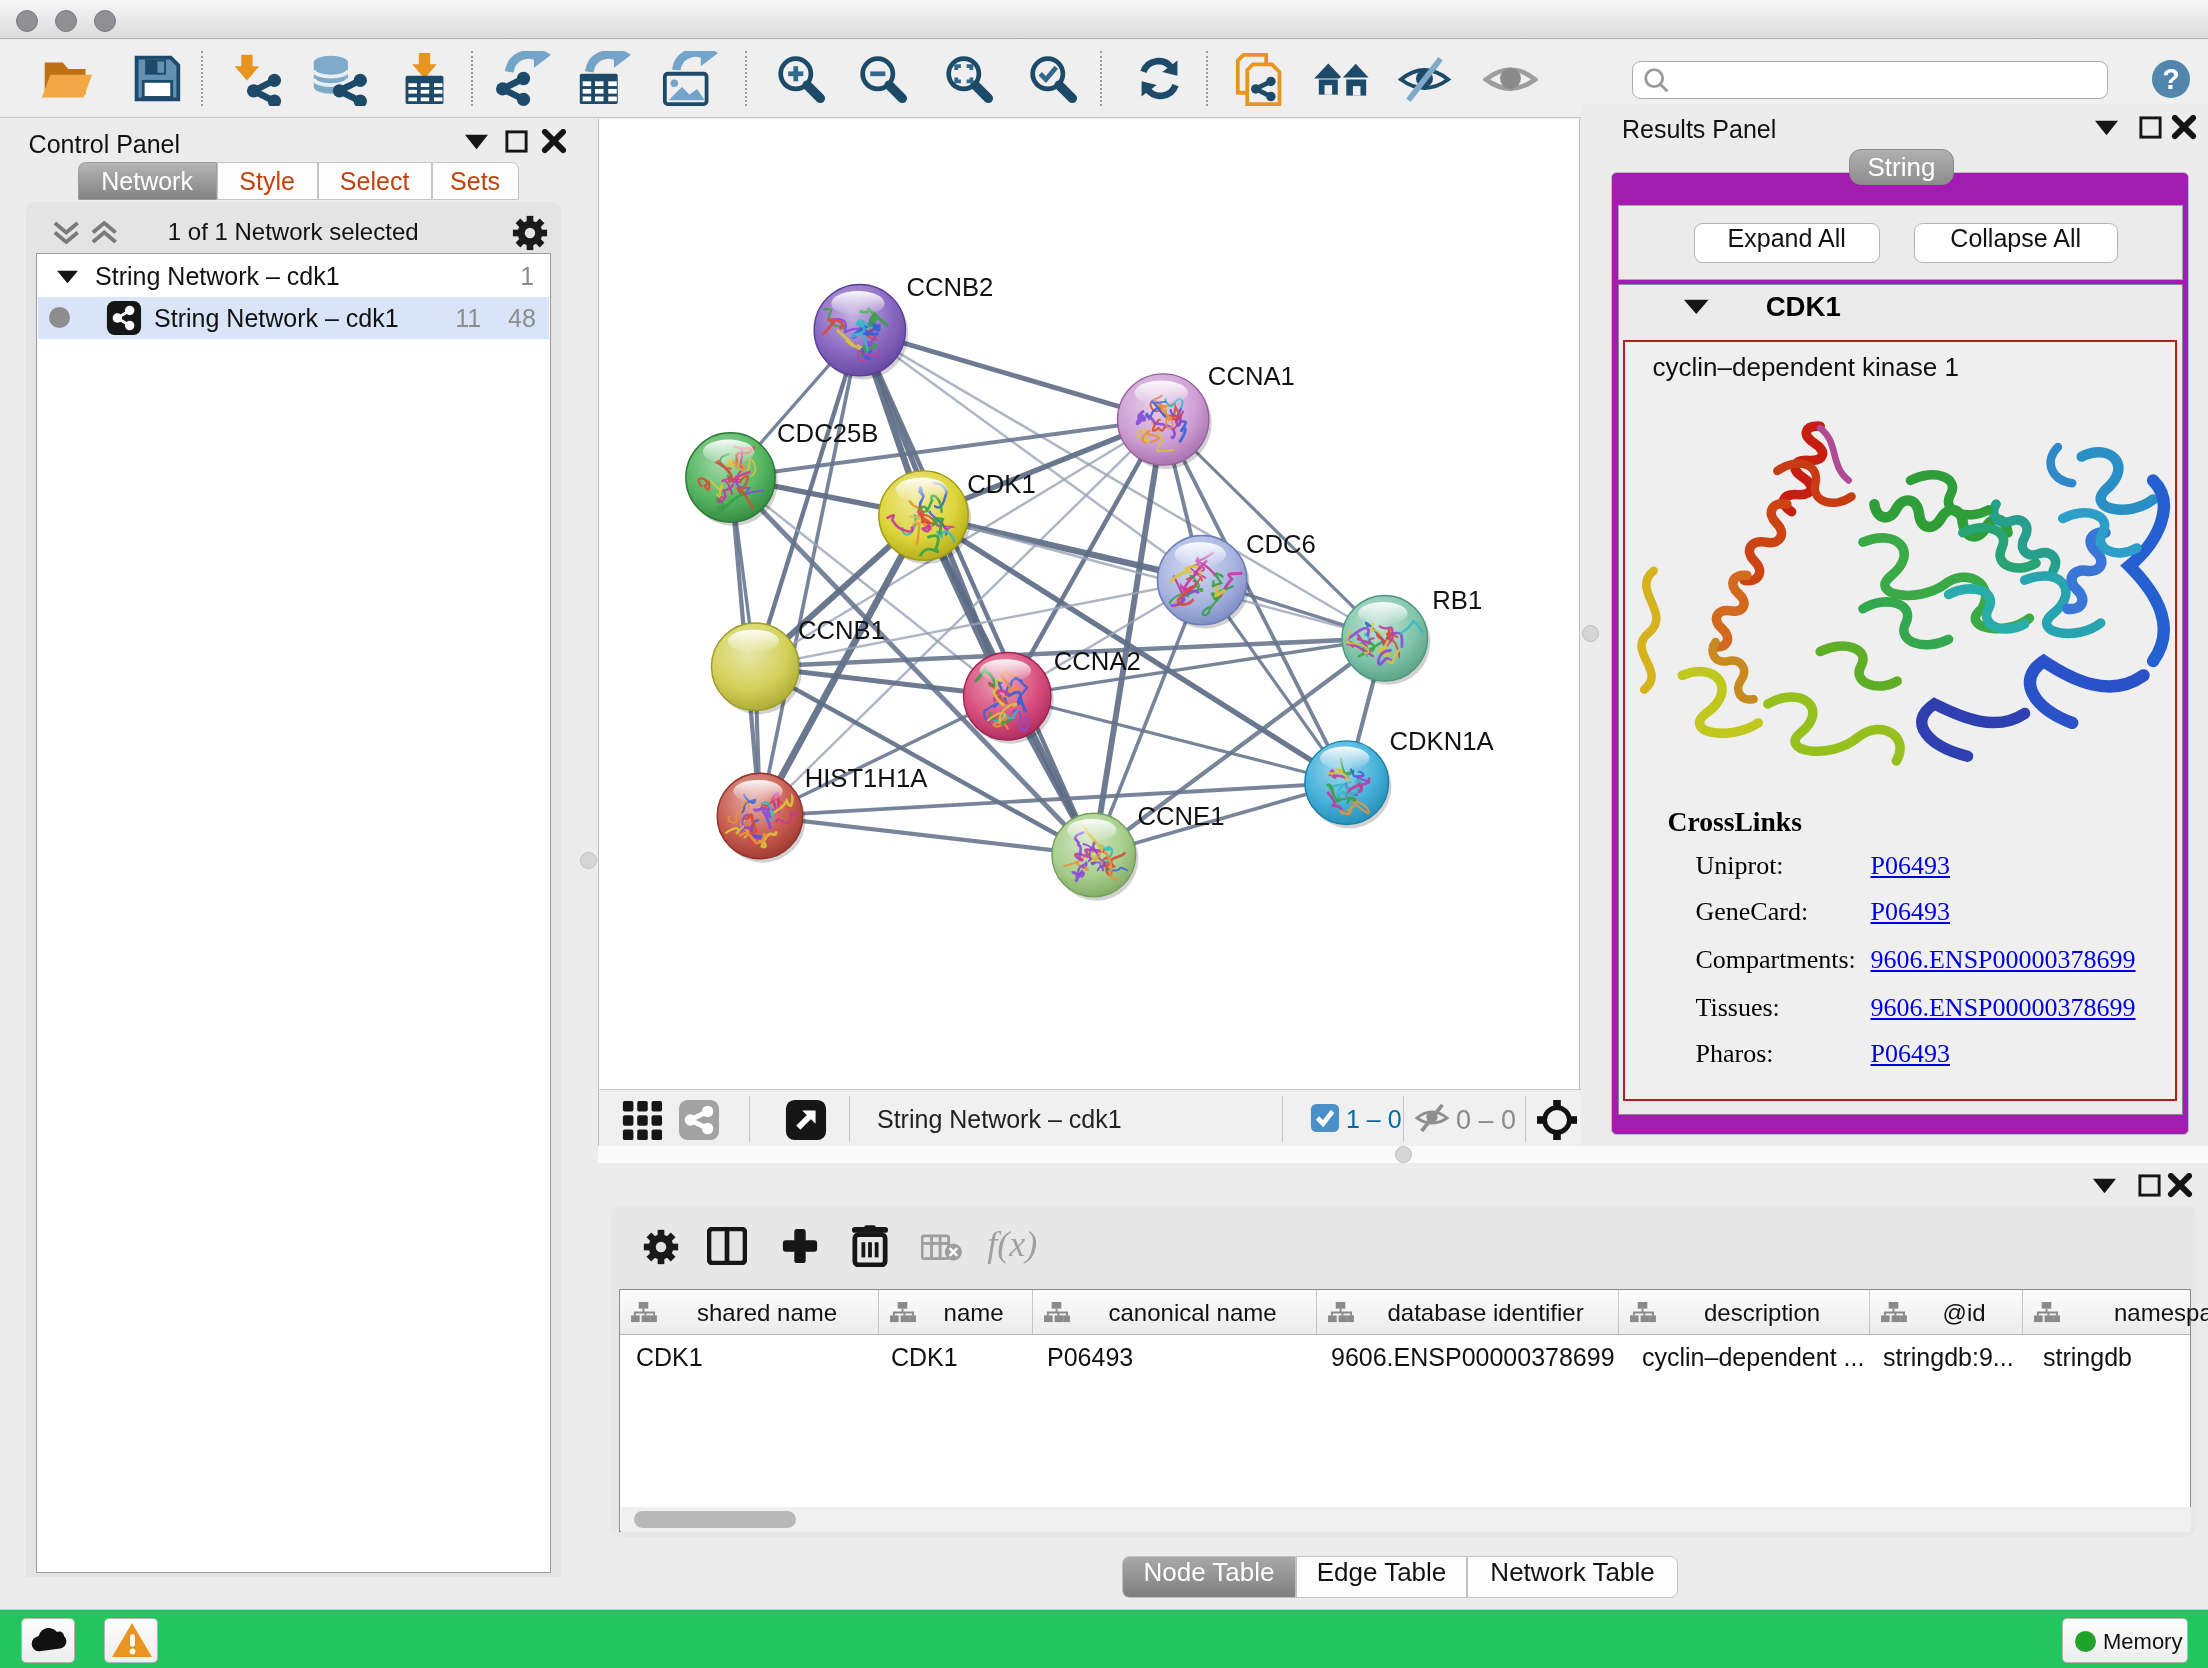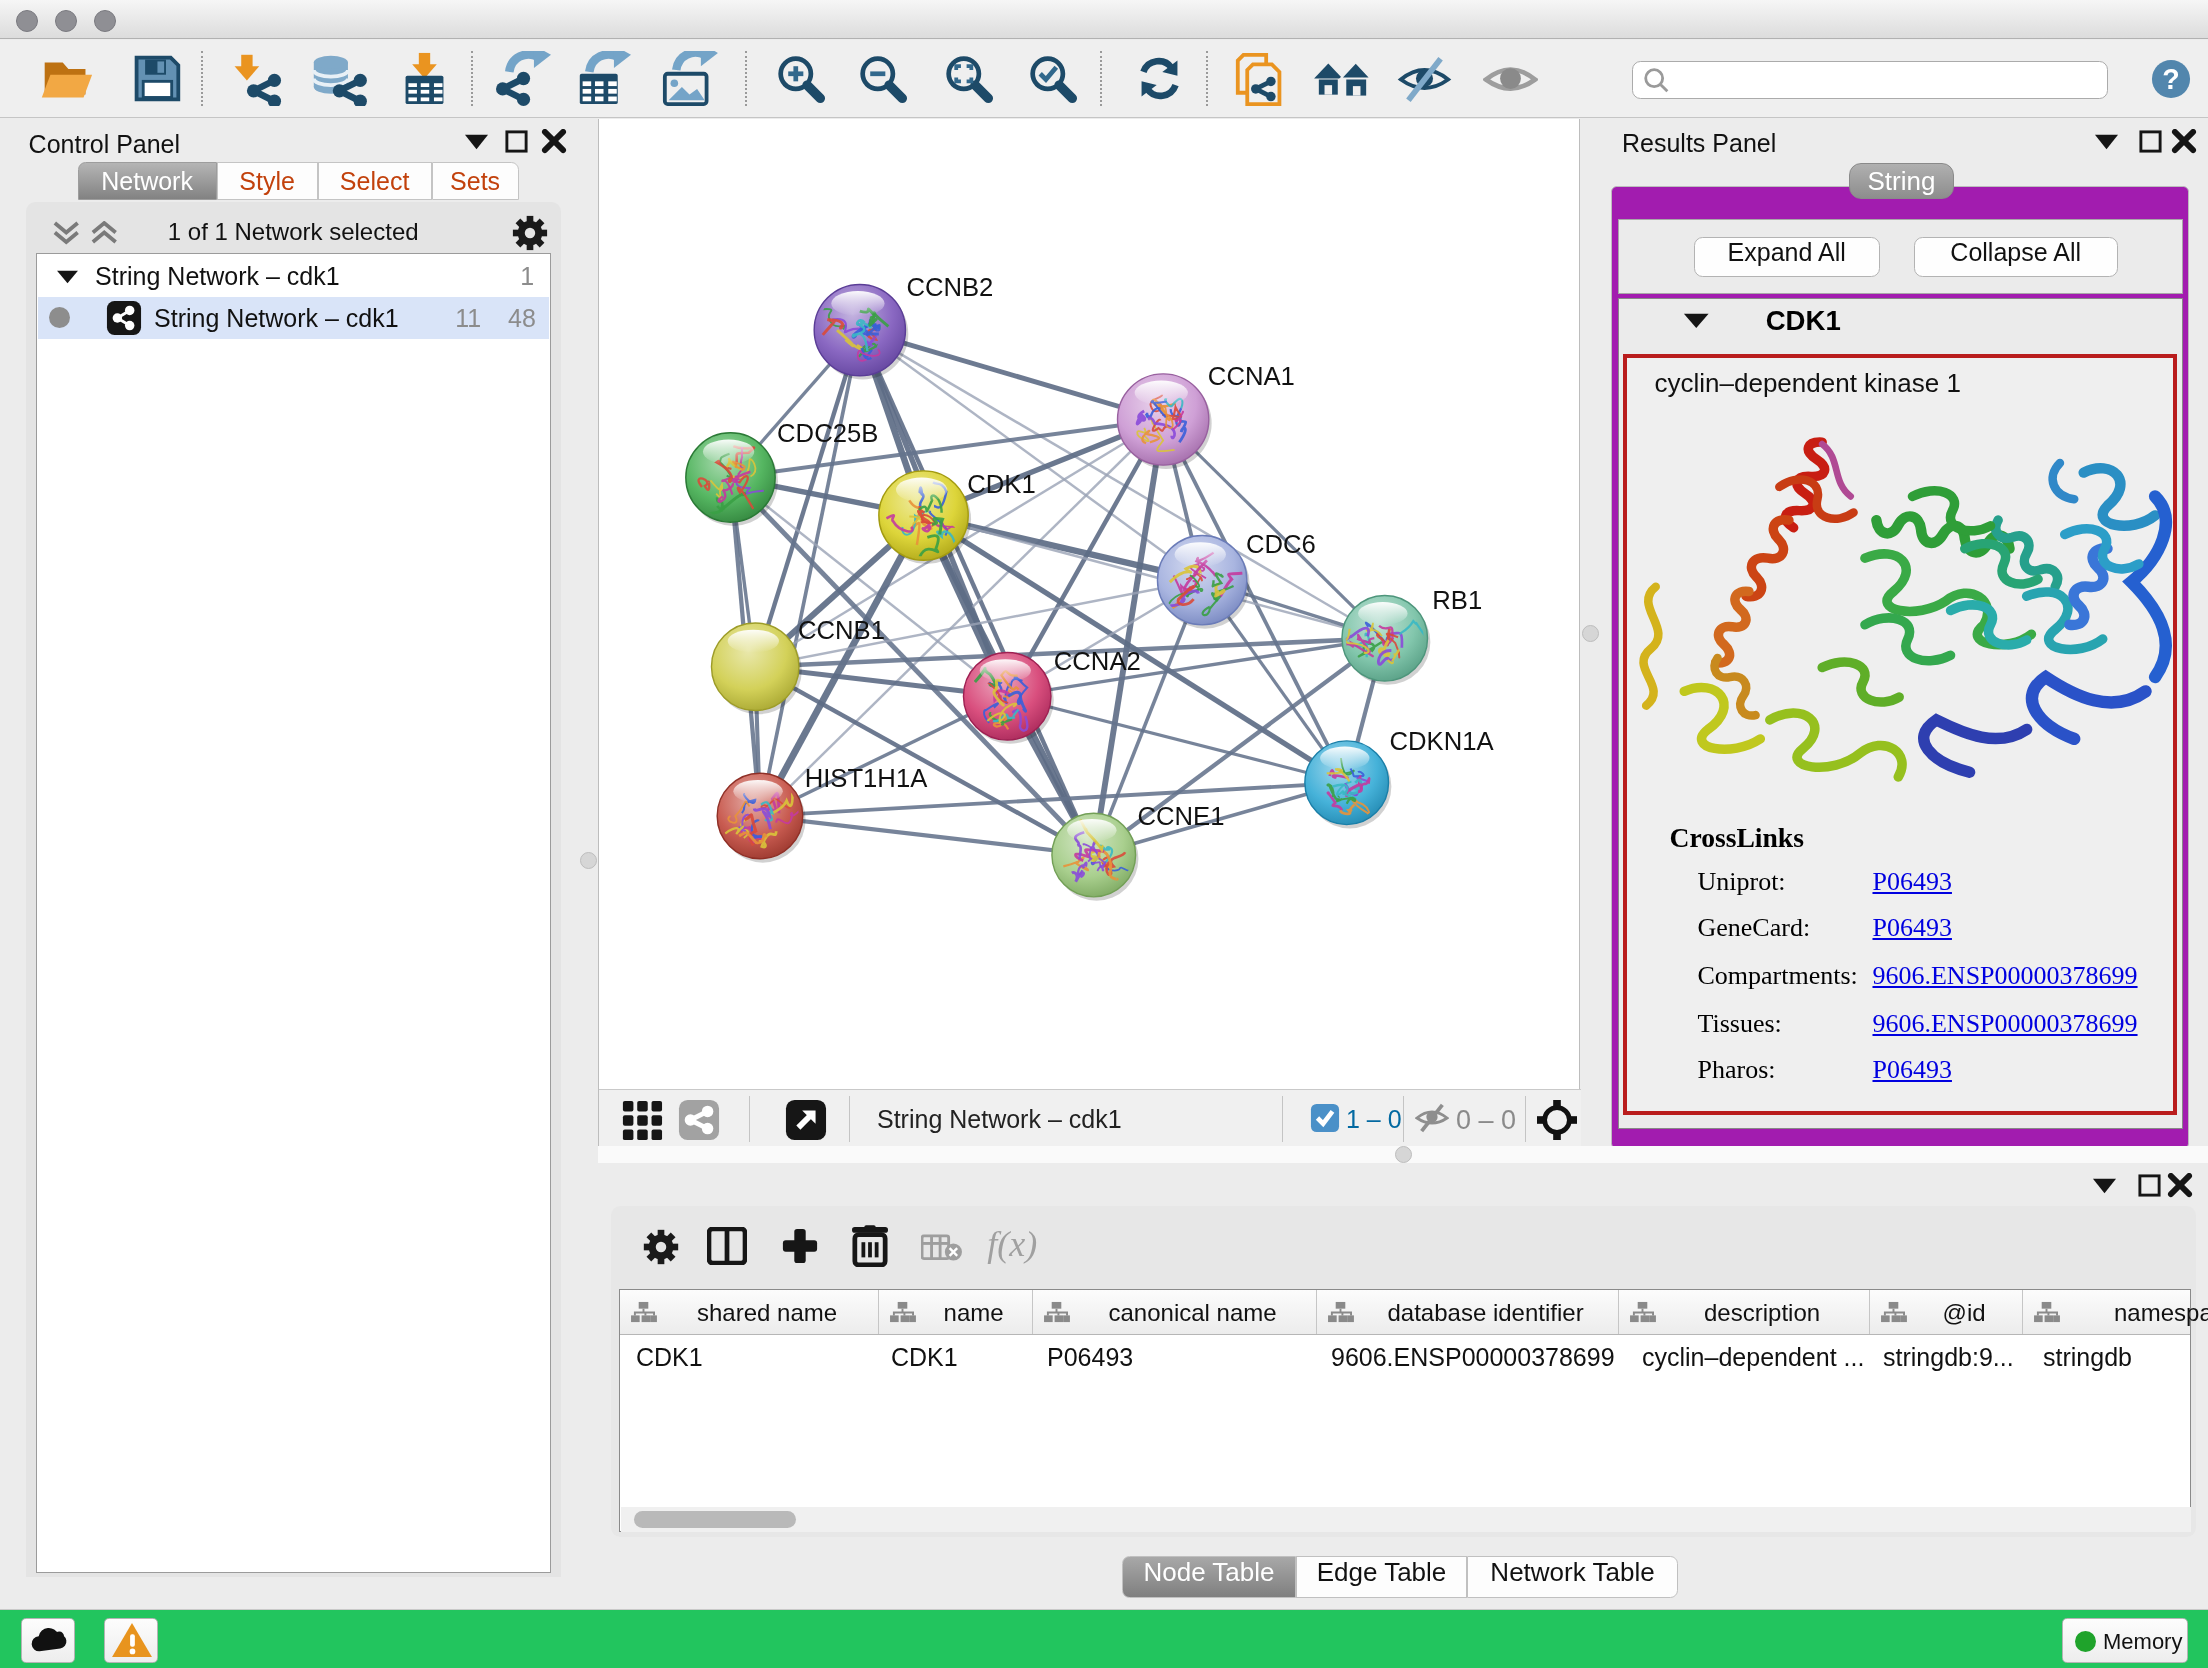--- a/index.html
+++ b/index.html
@@ -42,36 +42,36 @@
 
 
 #netp { left:598px; top:119px; width:982px; height:1027px; background:#ffffff;
   border-left:1px solid #bdbdbd; border-right:1px solid #bdbdbd; }
 #netbar { position:absolute; left:0; top:970px; width:982px; height:57px;
   background:#f0f0f0; border-top:1px solid #c9c9c9; }
 .nbsep { position:absolute; top:5.7px; height:46px; width:1px; background:#c4c4c4; }
 #netname { position:absolute; left:278px; top:15px; font-size:25px; color:#222; }
 
 
-#rp { left:1581px; top:118px; width:628px; height:1491px; background:#ececec; }
+#rp { left:1581px; top:104px; width:628px; height:1491px; background:#ececec; }
 #rp-title { position:absolute; left:41px; top:11.4px; font-size:25px; color:#111; }
 #stringtab { position:absolute; z-index:5; left:268px; top:45px; width:105px; height:36px;
   background:linear-gradient(#b0b0b0,#8d8d8d); border:1px solid #8a8a8a; border-radius:12px;
   color:#fff; font-size:26px; text-align:center; line-height:34px; }
 #rp-outer { position:absolute; left:30px; top:68px; width:578px; height:963px;
   background:#a21caf; border:1px solid #bdbdbd; border-radius:5.7px; }
 #rp-box1 { position:absolute; left:5.7px; top:32px; width:565px; height:75px;
   background:#ebebeb; border:1px solid #a8a8a8; }
 .rbtn { position:absolute; top:17px; height:40px; background:#fefefe; border:1px solid #b3b3b3;
   border-radius:8.6px; font-size:25px; color:#111; text-align:center; }
 #rp-box2 { position:absolute; left:5.7px; top:111px; width:565px; height:831px;
   background:#ebebeb; border:1px solid #888888; }
 #cdk1-head { position:absolute; left:0; top:0; width:100%; height:42px; }
 #rp-inner { position:absolute; left:4.8px; top:55px; width:554px; height:761px;
-  background:#efefef; border:4px solid #b91c1c; }
+  background:#efefef; border:2px solid #b91c1c; }
 #rp-desc { position:absolute; left:27px; top:9.5px; font-size:26px; color:#111; }
 .serif { font-family:"Liberation Serif", serif; }
 #crosslinks { position:absolute; left:42px; top:464px; font-size:27.6px; color:#000; }
 .clrow { position:absolute; font-size:26px; color:#000; }
 .cllink { color:#0000e0; text-decoration:underline; }
 
 
 #tp { left:598px; top:1163px; width:1610px; height:446px; background:#ececec; }
 #tp-title { position:absolute; left:20px; top:6.7px; font-size:25px; color:#111;margin-top:44px; }
 #tp-toolbox { position:absolute; left:13.3px; top:43px; width:1585px; height:331px;

